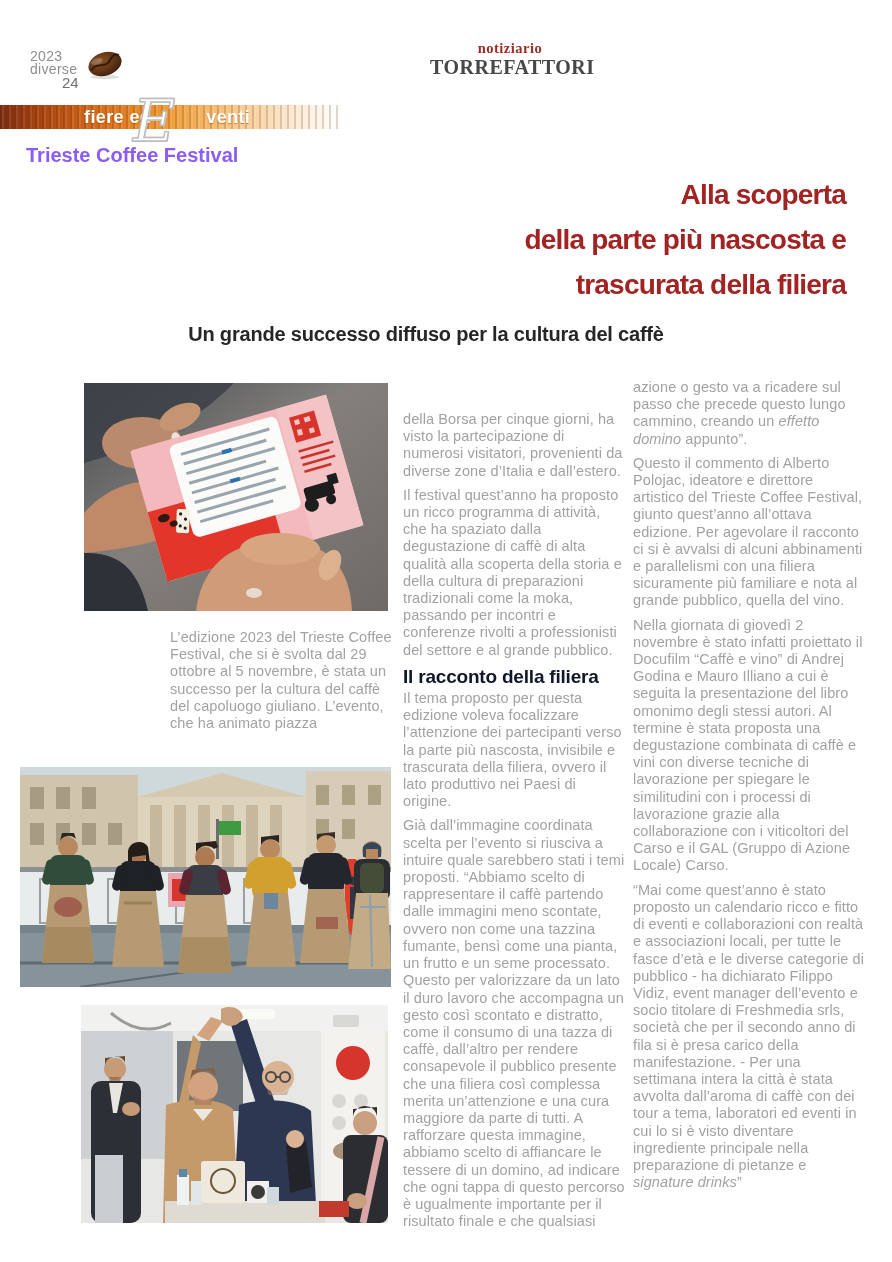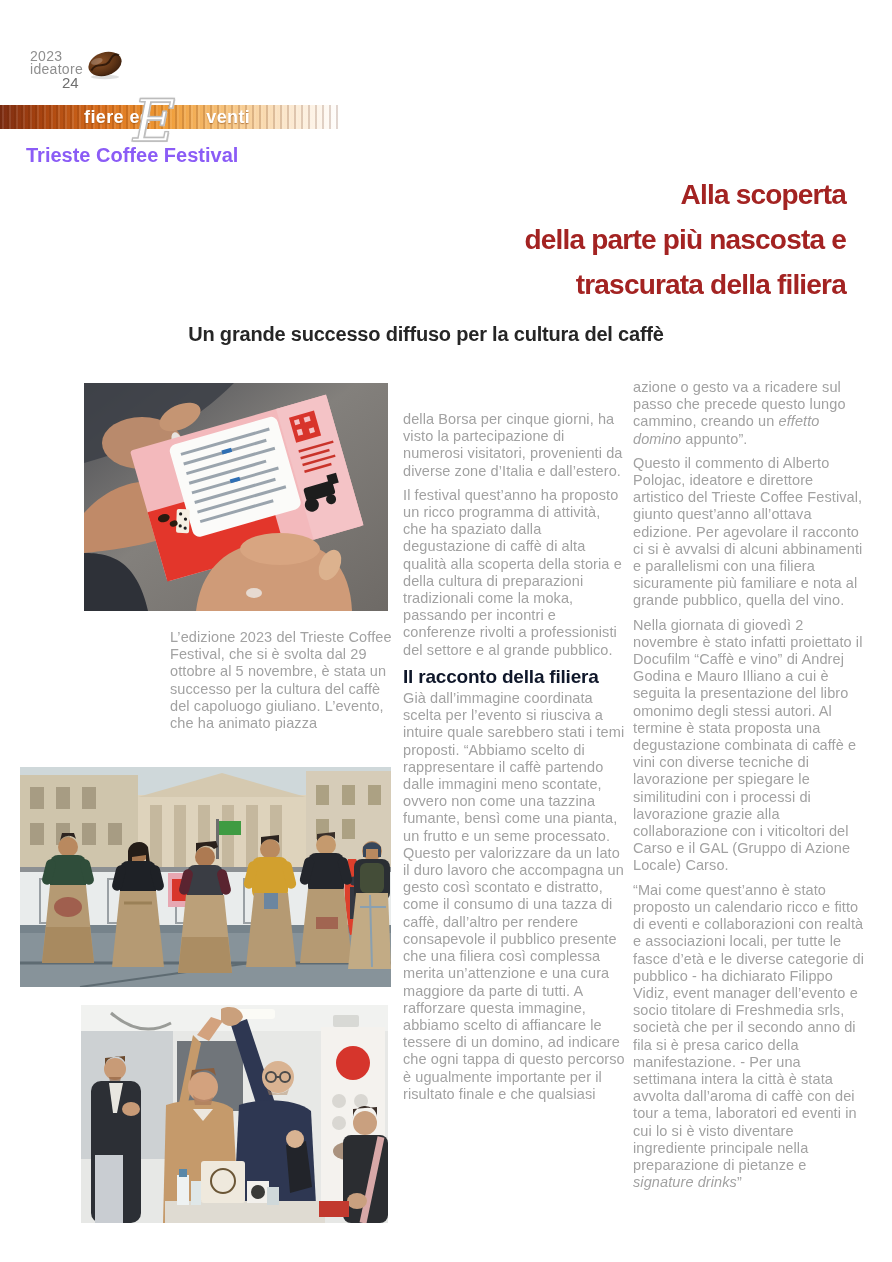--- a/index.html
+++ b/index.html
@@ -54,39 +54,43 @@
   #col-middle{left:403px;top:379px;width:224px;height:845px;overflow:hidden;margin-top:32px;}
   #col-right{left:633px;top:379px;width:231px;height:845px;overflow:hidden;}
 </style>
 </head>
 <body>
 
 <div id="page">
 
   <div class="issue">
     <div>2023</div>
-    <div>ideatore</div>
+    <div>diverse</div>
   </div>
   <svg class="bean" width="42" height="32" viewBox="0 0 42 32">
     <defs>
       <radialGradient id="bg1" cx="40%" cy="35%" r="80%">
         <stop offset="0%" stop-color="#8a5026"></stop>
           <stop offset="55%" stop-color="#5d3315"></stop>
           <stop offset="100%" stop-color="#30180a"></stop>
       </radialGradient>
     </defs>
     <g transform="rotate(-18 21 16)">
       <ellipse cx="21" cy="16" rx="17" ry="11.5" fill="url(#bg1)"></ellipse>
       <path d="M6,18 C14,10 20,22 28,13 C32,9 35,10 37,12" stroke="#241106" stroke-width="2" fill="none" opacity=".8"></path>
       <ellipse cx="14" cy="11" rx="6" ry="3" fill="#ffffff" opacity=".22"></ellipse>
     </g>
     <ellipse cx="21" cy="29" rx="14" ry="2.2" fill="#000" opacity=".12"></ellipse>
   </svg>
   <div class="pagenum">24</div>
 
+  <div class="masthead">
+    <div class="nz">notiziario</div>
+    <div class="tf">TORREFATTORI</div>
+  </div>
 
   <div class="banner"></div>
   <div class="banner-text">
     <span class="pre">fiere ed</span>
     <span class="post">venti</span>
   </div>
   <div class="bigE">E</div>
 
   <div class="kicker">Trieste Coffee Festival</div>
   <div class="headline">
@@ -377,20 +381,21 @@
         <circle cx="177" cy="187" r="7" fill="#3a3a38"></circle>
       <rect x="186" y="182" width="12" height="18" fill="#cfd8da"></rect>
       <rect x="238" y="196" width="30" height="16" fill="#c2392e"></rect>
     </g>
   </svg>
 
   <div id="col-middle" class="col">
       <p><span>della Borsa per cinque giorni, ha visto la partecipazione di numerosi visitatori, provenienti da diverse zone d’Italia e dall’estero.</span></p>
       <p><span>Il festival quest’anno ha proposto un ricco programma di attività, che ha spaziato dalla degustazione di caffè di alta qualità alla scoperta della storia e della cultura di preparazioni tradizionali come la moka, passando per incontri e conferenze rivolti a professionisti del settore e al grande pubblico.</span></p>
       <h2>Il racconto della filiera</h2>
+      <p><span>Il tema proposto per questa edizione voleva focalizzare l’attenzione dei partecipanti verso la parte più nascosta, invisibile e trascurata della filiera, ovvero il lato produttivo nei Paesi di origine.</span></p>
       <p><span>Già dall’immagine coordinata scelta per l’evento si riusciva a intuire quale sarebbero stati i temi proposti. “Abbiamo scelto di rappresentare il caffè partendo dalle immagini meno scontate, ovvero non come una tazzina fumante, bensì come una pianta, un frutto e un seme processato. Questo per valorizzare da un lato il duro lavoro che accompagna un gesto così scontato e distratto, come il consumo di una tazza di caffè, dall’altro per rendere consapevole il pubblico presente che una filiera così complessa merita un’attenzione e una cura maggiore da parte di tutti. A rafforzare questa immagine, abbiamo scelto di affiancare le tessere di un domino, ad indicare che ogni tappa di questo percorso è ugualmente importante per il risultato finale e che qualsiasi</span></p>
     </div>
   <div id="col-right" class="col">
       <p><span>azione o gesto va a ricadere sul passo che precede questo lungo cammino, creando un </span><span class="it">effetto domino</span><span> appunto”.</span></p>
       <p><span>Questo il commento di Alberto Polojac, ideatore e direttore artistico del Trieste Coffee Festival, giunto quest’anno all’ottava edizione. Per agevolare il racconto ci si è avvalsi di alcuni abbinamenti e parallelismi con una filiera sicuramente più familiare e nota al grande pubblico, quella del vino.</span></p>
       <p><span>Nella giornata di giovedì 2 novembre è stato infatti proiettato il Docufilm “Caffè e vino” di Andrej Godina e Mauro Illiano a cui è seguita la presentazione del libro omonimo degli stessi autori. Al termine è stata proposta una degustazione combinata di caffè e vini con diverse tecniche di lavorazione per spiegare le similitudini con i processi di lavorazione grazie alla collaborazione con i viticoltori del Carso e il GAL (Gruppo di Azione Locale) Carso.</span></p>
       <p><span>“Mai come quest’anno è stato proposto un calendario ricco e fitto di eventi e collaborazioni con realtà e associazioni locali, per tutte le fasce d’età e le diverse categorie di pubblico - ha dichiarato Filippo Vidiz, event manager dell’evento e socio titolare di Freshmedia srls, società che per il secondo anno di fila si è presa carico della manifestazione. - Per una settimana intera la città è stata avvolta dall’aroma di caffè con dei tour a tema, laboratori ed eventi in cui lo si è visto diventare ingrediente principale nella preparazione di pietanze e </span><span class="it">signature drinks</span><span>”</span></p>
     </div>
 
 </div>

